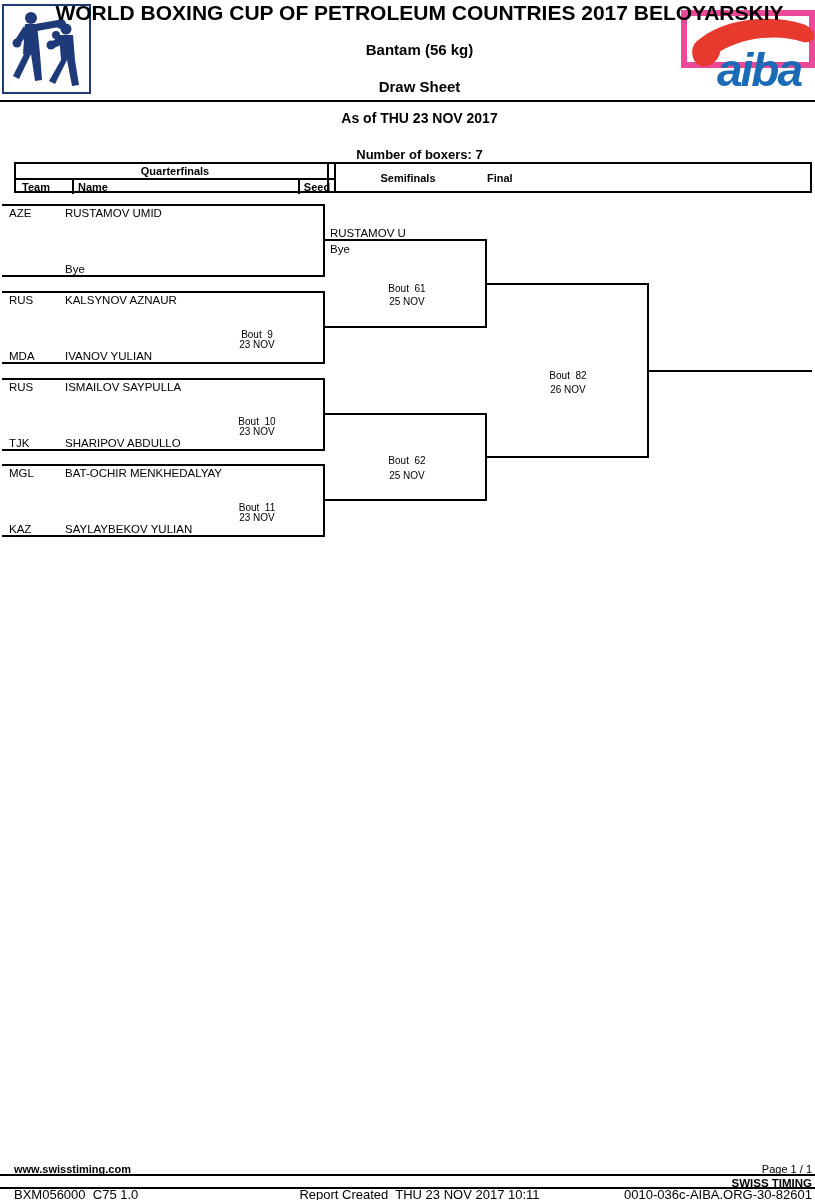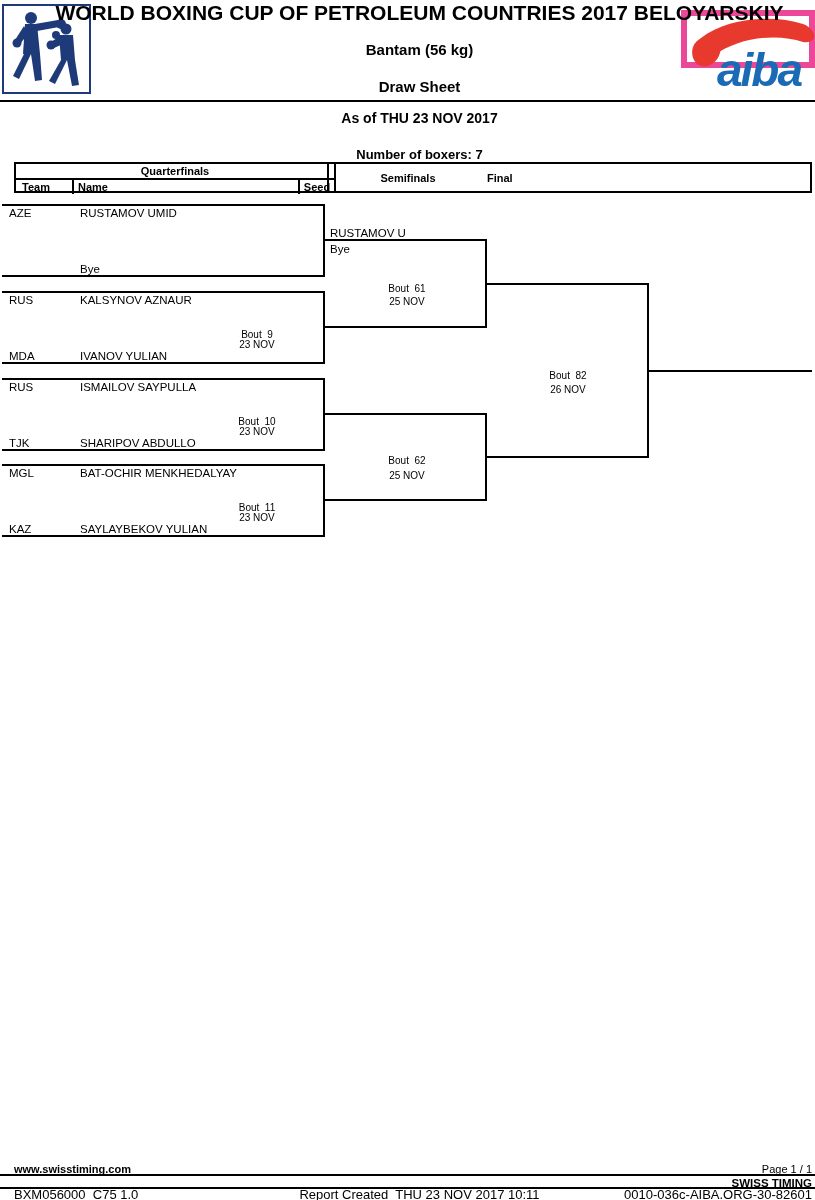--- a/index.html
+++ b/index.html
@@ -34,21 +34,21 @@
   .cell-name { flex:1; border-right:2px solid #000; padding-left:4px; box-sizing:border-box; }
   .cell-seed { width:34px; justify-content:center; }
   .sf-header {
     position:absolute; left:327px; top:162px; width:485px; height:31px;
     border:2px solid #000; box-sizing:border-box; display:flex; align-items:center;
     font-size:11px; font-weight:bold;
   }
   .sf-col { width:158px; text-align:center; }
   .final-col { flex:1; }
 
-  .entry { position:absolute; display:flex; font-size:11.5px; line-height:12px; white-space:nowrap;gap:15px; }
+  .entry { position:absolute; display:flex; font-size:11.5px; line-height:12px; white-space:nowrap; }
   .entry .team { width:56px; flex:0 0 56px; }
   .sf-name { position:absolute; left:330px; font-size:11.5px; line-height:12px; white-space:nowrap; }
   .bout { position:absolute; width:120px; text-align:center; font-size:10px; line-height:10px; white-space:pre;margin-top:12px; }
 
   .f-www { left:2px; top:1163px; font-size:11px; }
   .f-page { right:3px; top:1163px; font-size:11px; }
   .f-service { left:2px; top:1218px; font-size:16px;text-align:center; }
   .f-provider { right:3px; top:1177px; font-size:11.5px; }
   .f-small { top:1190px; font-size:13px; line-height:9px; }
 </style>

